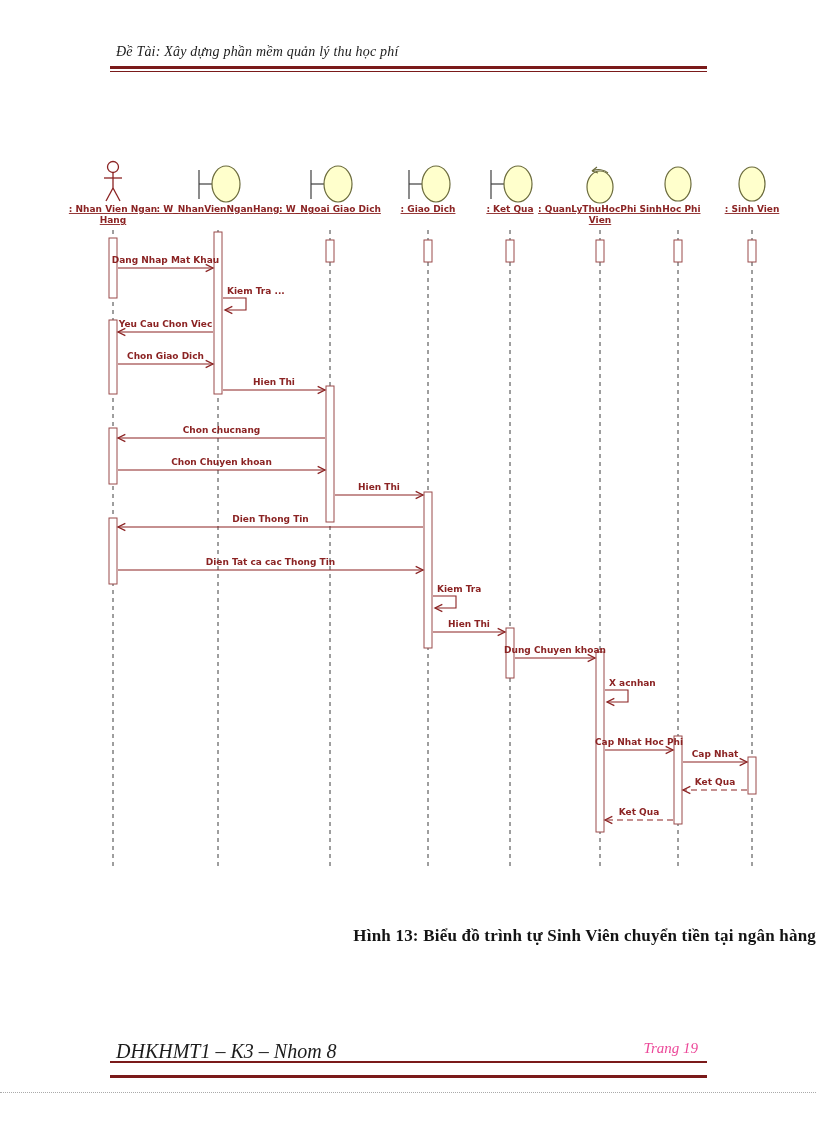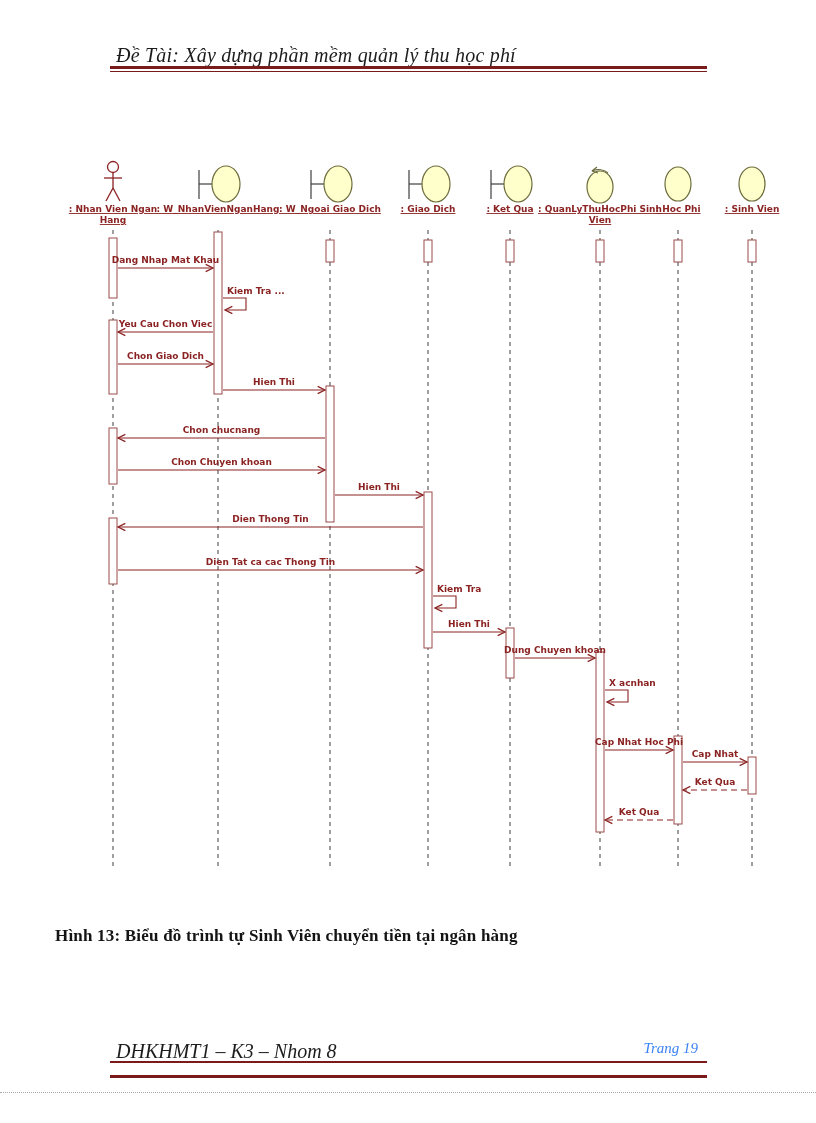--- a/index.html
+++ b/index.html
@@ -3,39 +3,39 @@
 <meta charset="utf-8">
 <style>
   html,body { margin:0; padding:0; background:#e8e8e8; }
   .page {
     position:relative; width:816px; height:1123px; margin:0 auto;
     background:#ffffff; overflow:hidden;
     font-family:"Liberation Serif", serif;
   }
   .header-title {
     position:absolute; left:116px; top:44px;
-    font-style:italic; font-size:20px; color:#1c1c1c; letter-spacing:.2px;
+    font-style:italic; font-size:14px; color:#1c1c1c; letter-spacing:.2px;
   }
   .rule { position:absolute; background:#7a1a1a; }
   .rule-top-thick { left:110px; top:66px; width:597px; height:3px; }
   .rule-top-thin  { left:110px; top:71px; width:597px; height:1px; }
   .rule-bot-1 { left:110px; top:1061px; width:597px; height:2px; }
   .rule-bot-2 { left:110px; top:1075px; width:597px; height:3px; }
   .dotted-line { position:absolute; left:0; top:1092px; width:816px; height:0; border-top:1px dotted #aaaaaa; }
   .caption {
-    position:absolute; left:55px; right:0; top:926px; text-align:left;
+    position:absolute; left:55px; right:0; top:926px; text-align:right;
     font-size:17px; font-weight:600; color:#141414; letter-spacing:.2px;
   }
   .footer-left {
     position:absolute; left:116px; top:1040px;
     font-style:italic; font-size:20px; color:#1c1c1c;
   }
   .footer-right {
     position:absolute; right:118px; top:1040px;
-    font-style:italic; font-size:15px; color:#3b82f6;
+    font-style:italic; font-size:15px; color:#ec4899;
   }
   #seq-svg { position:absolute; left:0; top:0; }
 </style>
 </head>
 <body>
 
 <div class="page">
   <div class="header-title">Đề Tài: Xây dựng phần mềm quản lý thu học phí</div>
   <div class="rule rule-top-thick" style="background: rgb(122, 26, 26);"></div>
   <div class="rule rule-top-thin" style="background: rgb(122, 26, 26);"></div>

